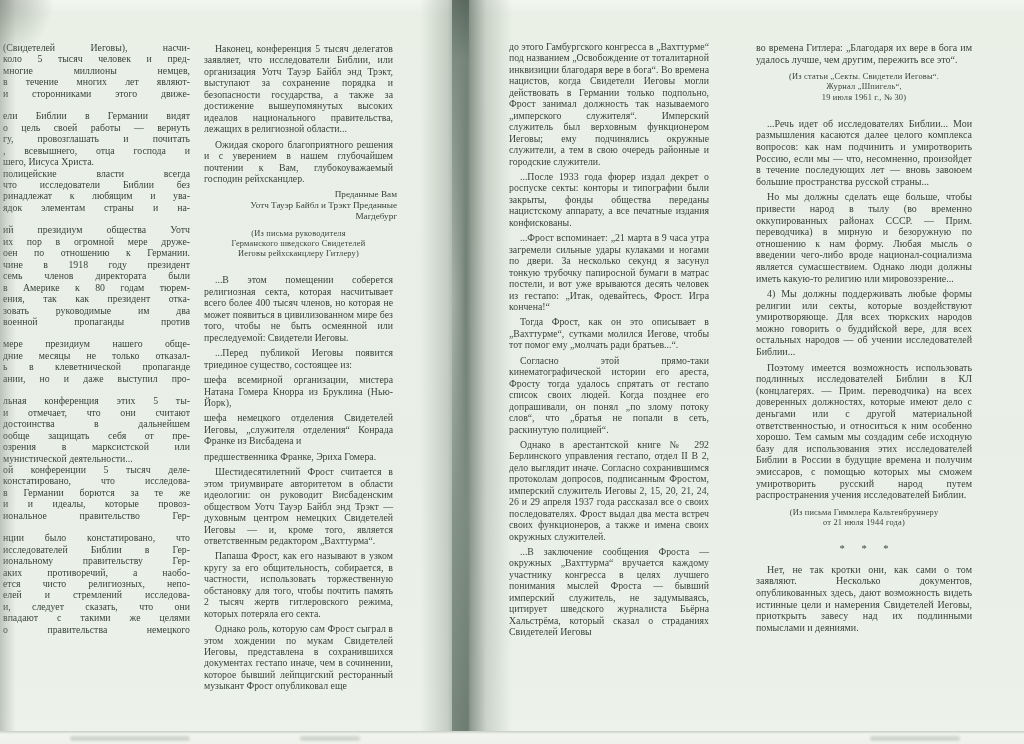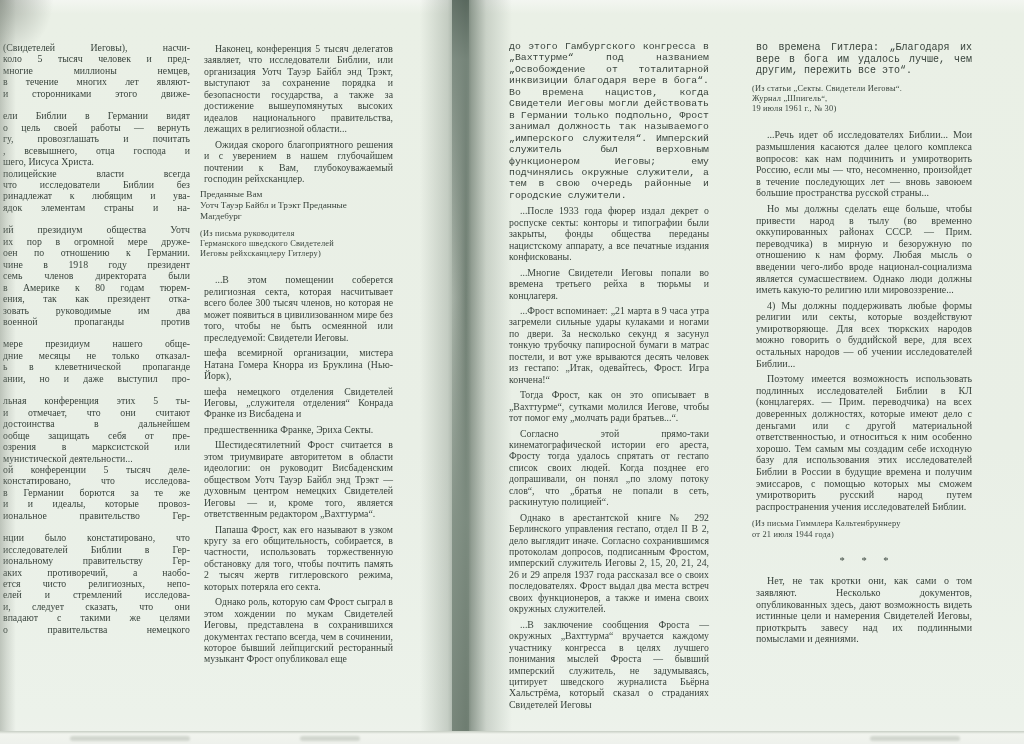--- a/index.html
+++ b/index.html
@@ -57,23 +57,23 @@
   .col3{left:505px;top:37px;width:208px;}
   .col4{left:752px;top:38px;width:224px;font-size:10px;line-height:11.6px;}
   .cpara{margin:0 0 11px 0;}
   .cut-line{
     white-space:nowrap;overflow:hidden;
     text-align:justify;text-align-last:justify;
   }
   .cut-line.end{text-align-last:left;}
   .para{margin:4px;text-indent:11px;}
   .para.flush{text-indent:0;}
-  .para.cont{text-indent:0;font-family:Liberation Mono, monospace;}
-  .sig{text-align:left;font-size:9.2px;line-height:10.8px;margin:5px 0 2px 0;}
-  .attr{text-align:left;font-size:8.4px;line-height:10.2px;letter-spacing:.2px;margin:7px 0 15px 0;}
+  .para.cont{text-indent:0;}
+  .sig{text-align:right;font-size:9.2px;line-height:10.8px;margin:5px 0 2px 0;}
+  .attr{text-align:center;font-size:8.4px;line-height:10.2px;letter-spacing:.2px;margin:7px 0 15px 0;}
   .stars{text-align:center;font-size:10.5px;letter-spacing:7px;margin:13px 0 9px 0;text-indent:7px;}
 </style>
 </head>
 <body>
 
 <div class="scan">
 
   <div>
     <div class="col col1">
         <div class="cpara">
@@ -142,38 +142,38 @@
         <div class="sig">
           <div>Преданные Вам</div>
           <div>Уотч Тауэр Байбл и Трэкт Преданные</div>
           <div>Магдебург</div>
         </div>
         <div class="attr">
           <div>(Из письма руководителя</div>
           <div>Германского шведского Свидетелей</div>
           <div>Иеговы рейхсканцлеру Гитлеру)</div>
         </div>
-        <p class="para">...В этом помещении соберется религиозная секта, которая насчитывает всего более 300 тысяч членов, но которая не может появиться в цивилизованном мире без того, чтобы не быть осмеянной или преследуемой: Свидетели Иеговы.</p>
+        <p class="para">...В этом помещении соберется религиозная секта, которая насчитывает всего более 400 тысяч членов, но которая не может появиться в цивилизованном мире без того, чтобы не быть осмеянной или преследуемой: Свидетели Иеговы.</p>
+        <p class="para">...Перед публикой Иеговы появится триединое существо, состоящее из:</p>
         <p class="para flush">шефа всемирной организации, мистера Натана Гомера Кнорра из Бруклина (Нью-Йорк),</p>
         <p class="para flush">шефа немецкого отделения Свидетелей Иеговы, „служителя отделения“ Конрада Франке из Висбадена и</p>
-        <p class="para flush">предшественника Франке, Эриха Секты.</p>
+        <p class="para flush">предшественника Франке, Эриха Гомера.</p>
         <p class="para">Шестидесятилетний Фрост считается в этом триумвирате авторитетом в области идеологии: он руководит Висбаденским обществом Уотч Тауэр Байбл энд Трэкт — духовным центром немецких Свидетелей Иеговы — и, кроме того, является ответственным редактором „Вахттурма“.</p>
         <p class="para">Папаша Фрост, как его называют в узком кругу за его общительность, собирается, в частности, использовать торжественную обстановку для того, чтобы почтить память 2 тысяч жертв гитлеровского режима, которых потеряла его секта.</p>
-        <p class="para">Однако роль, которую сам Фрост сыграл в этом хождении по мукам Свидетелей Иеговы, представлена в сохранившихся документах гестапо всегда, чем в сочинении, которое бывший лейпцигский ресторанный музыкант Фрост опубликовал еще</p>
+        <p class="para">Однако роль, которую сам Фрост сыграл в этом хождении по мукам Свидетелей Иеговы, представлена в сохранившихся документах гестапо иначе, чем в сочинении, которое бывший лейпцигский ресторанный музыкант Фрост опубликовал еще</p>
       </div>
   </div>
 
   <div class="gutter"></div>
   <div class="gutter-core"></div>
 
   <div>
     <div class="col col3">
         <p class="para cont">до этого Гамбургского конгресса в „Вахттурме“ под названием „Освобождение от тоталитарной инквизиции благодаря вере в бога“. Во времена нацистов, когда Свидетели Иеговы могли действовать в Германии только подпольно, Фрост занимал должность так называемого „имперского служителя“. Имперский служитель был верховным функционером Иеговы; ему подчинялись окружные служители, а тем в свою очередь районные и городские служители.</p>
         <p class="para">...После 1933 года фюрер издал декрет о роспуске секты: конторы и типографии были закрыты, фонды общества переданы нацистскому аппарату, а все печатные издания конфискованы.</p>
-        <p class="para">...Многие Свидетели Иеговы попали во времена третьего рейха в тюрьмы и концлагеря.</p>
         <p class="para">...Фрост вспоминает: „21 марта в 9 часа утра загремели сильные удары кулаками и ногами по двери. За несколько секунд я засунул тонкую трубочку папиросной бумаги в матрас постели, и вот уже врываются десять человек из гестапо: „Итак, одевайтесь, Фрост. Игра кончена!“</p>
         <p class="para">Тогда Фрост, как он это описывает в „Вахттурме“, сутками молился Иегове, чтобы тот помог ему „молчать ради братьев...“.</p>
         <p class="para">Согласно этой прямо-таки кинематографической истории его ареста, Фросту тогда удалось спрятать от гестапо список своих людей. Когда позднее его допрашивали, он понял „по злому потоку слов“, что „братья не попали в сеть, раскинутую полицией“.</p>
         <p class="para">Однако в арестантской книге № 292 Берлинского управления гестапо, отдел II В 2, дело выглядит иначе. Согласно сохранившимся протоколам допросов, подписанным Фростом, имперский служитель Иеговы 2, 15, 20, 21, 24, 26 и 29 апреля 1937 года рассказал все о своих последователях. Фрост выдал два места встреч своих функционеров, а также и имена своих окружных служителей.</p>
         <p class="para">...В заключение сообщения Фроста — окружных „Вахттурма“ вручается каждому участнику конгресса в целях лучшего понимания мыслей Фроста — бывший имперский служитель, не задумываясь, цитирует шведского журналиста Бьёрна Хальстрёма, который сказал о страданиях Свидетелей Иеговы</p>
       </div>
     <div class="col col4">
         <p class="para cont">во времена Гитлера: „Благодаря их вере в бога им удалось лучше, чем другим, пережить все это“.</p>
         <div class="attr">
           <div>(Из статьи „Секты. Свидетели Иеговы“.</div>

